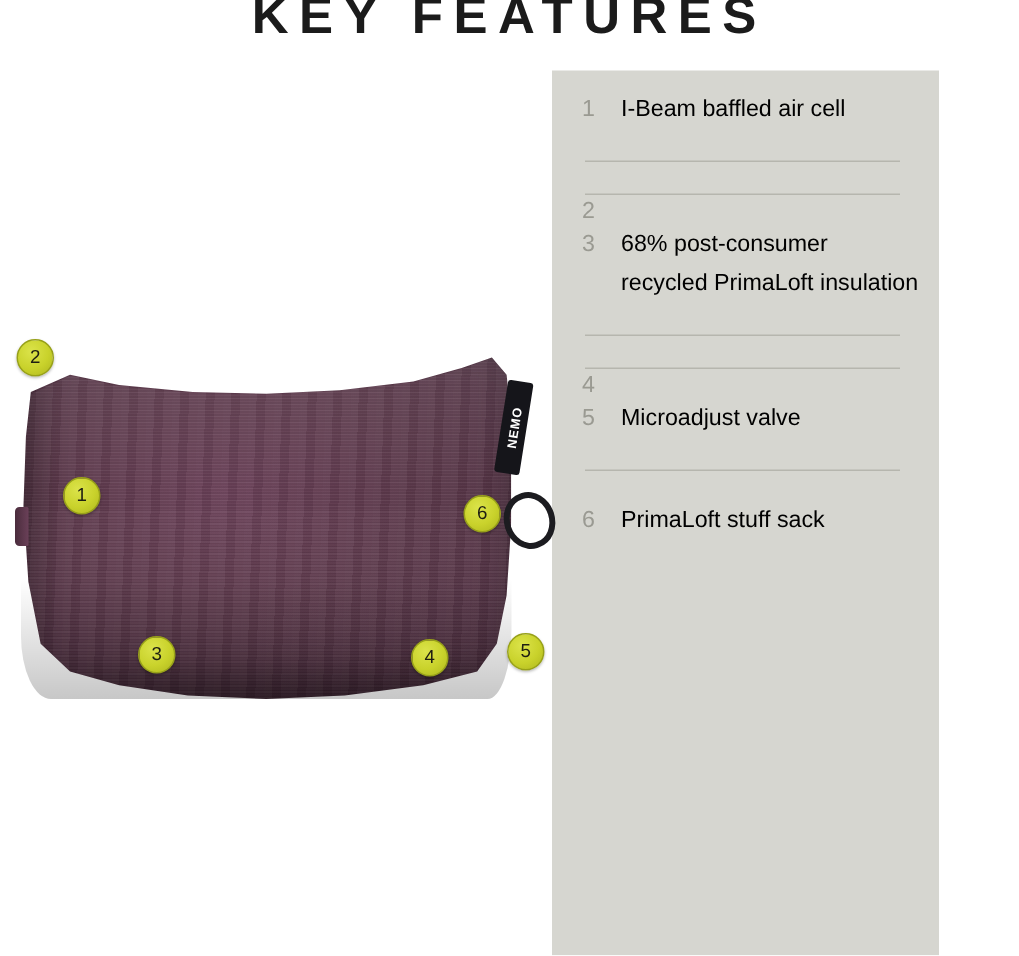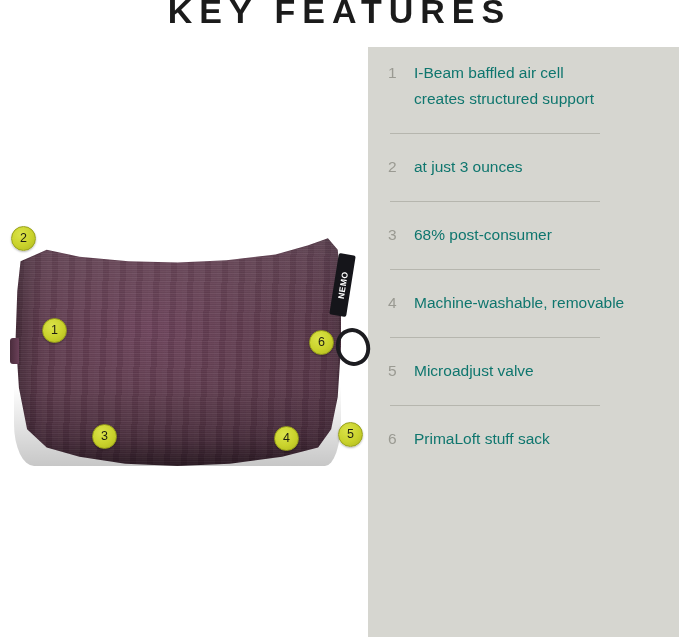--- a/index.html
+++ b/index.html
@@ -2,21 +2,21 @@
 <html><head>
 <meta charset="utf-8">
 <style>
   html, body {
     margin: 0;
     padding: 0;
     background: #ffffff;
   }
   #page {
     position: relative;
-    width: 679px;
+    width: 626px;
     height: 637px;
     background: #ffffff;
     overflow: hidden;
     font-family: "Liberation Sans", sans-serif;
   }
 
   
   #title {
     position: absolute;
     left: 0;
@@ -58,21 +58,21 @@
     left: 0;
     top: 0;
     font-size: 15.5px;
     line-height: 26px;
     color: #9a9a92;
     font-weight: 400;
   }
   .feature-text {
     font-size: 15.5px;
     line-height: 26px;
-    color: #0f766e;
+    color: #000000;
     font-weight: 400;
   }
   .feature-divider {
     height: 1px;
     background: #b6b6ae;
     width: 210px;
     margin: 21px 0 20px 2px;
   }
 
   
@@ -248,45 +248,43 @@
     <div class="badge" id="badge-5">5</div>
     <div class="badge" id="badge-6">6</div>
   </div>
 
   <div id="feature-list">
 
     <div class="feature-item">
       <span class="feature-num">1</span>
       <div class="feature-text">
         <div>I-Beam baffled air cell</div>
-        <div>creates structured support</div>
       </div>
     </div>
     <div class="feature-divider"></div>
 
     <div class="feature-item">
       <span class="feature-num">2</span>
       <div class="feature-text">
-        <div>at just 3 ounces</div>
       </div>
     </div>
     <div class="feature-divider"></div>
 
     <div class="feature-item">
       <span class="feature-num">3</span>
       <div class="feature-text">
         <div>68% post-consumer</div>
+        <div>recycled PrimaLoft insulation</div>
       </div>
     </div>
     <div class="feature-divider"></div>
 
     <div class="feature-item">
       <span class="feature-num">4</span>
       <div class="feature-text">
-        <div>Machine-washable, removable</div>
       </div>
     </div>
     <div class="feature-divider"></div>
 
     <div class="feature-item">
       <span class="feature-num">5</span>
       <div class="feature-text">
         <div>Microadjust valve</div>
       </div>
     </div>

